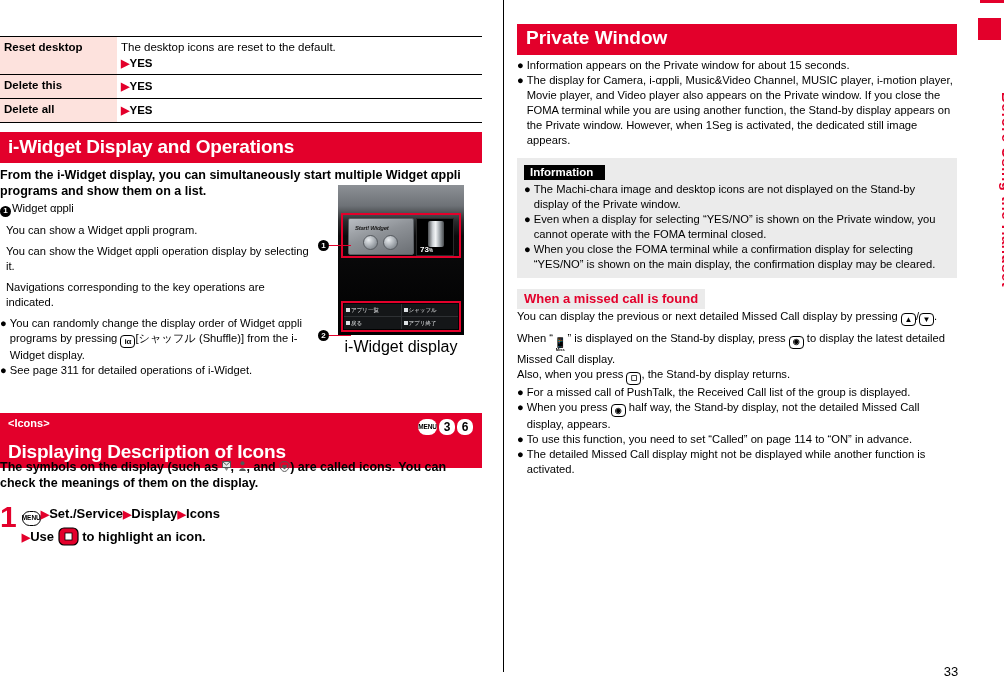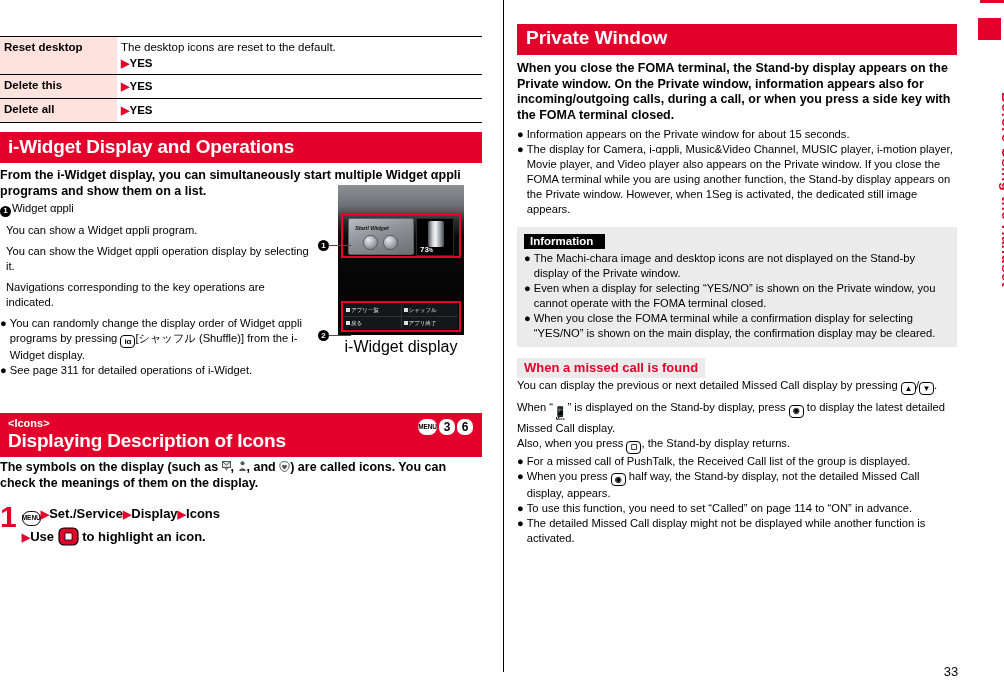--- a/index.html
+++ b/index.html
@@ -38,21 +38,21 @@
   td.desc { width:365px; }
   .yes-line { font-weight:bold; margin-top:1px; }
   .arrow { color:#e3002b; font-size:11px; }
 
   
   .banner {
     position:relative; background:#e3002b; color:#fff;
     font-weight:bold; padding:4px 8px 6px 8px; margin-top:9px;
   }
   .banner-title { font-size:19px; line-height:1.12; letter-spacing:-0.2px; }
-  .banner-sub   { font-size:11px; font-weight:bold; line-height:1.1; margin-bottom:1px; }
+  .banner-sub   { font-size:11px; font-weight:bold; line-height:1.1; margin-bottom:12px; }
 
   .keyseq { position:absolute; right:9px; top:6px; display:flex; gap:2px; align-items:center; }
   .key {
     display:inline-flex; align-items:center; justify-content:center;
     background:#fff; color:#000; border-radius:7px;
     height:16px; min-width:16px; padding:0 2px;
     font-size:12px; font-weight:bold; line-height:1;
   }
   .key.menu { font-size:6.5px; letter-spacing:-0.2px; border-radius:8px; width:19px; }
 
@@ -326,21 +326,20 @@
     </div>
 
   </div>
 
   <div class="col-right">
 
     <div class="banner-right">
       <span>Private Window</span>
     </div>
 
-    <div class="lead" style="margin-top:6px;">When you close the FOMA terminal, the Stand-by display appears on the Private window. On the Private window, information appears also for incoming/outgoing calls, during a call, or when you press a side key with the FOMA terminal closed.</div>
 
     <div class="bullet" style="margin-top:3px;">
       <span class="dot">●</span>
       <span>Information appears on the Private window for about 15 seconds.</span>
     </div>
     <div class="bullet">
       <span class="dot">●</span>
       <span>The display for Camera, i-αppli, Music&amp;Video Channel, MUSIC player, i-motion player, Movie player, and Video player also appears on the Private window. If you close the FOMA terminal while you are using another function, the Stand-by display appears on the Private window. However, when 1Seg is activated, the dedicated still image appears.</span>
     </div>
 

